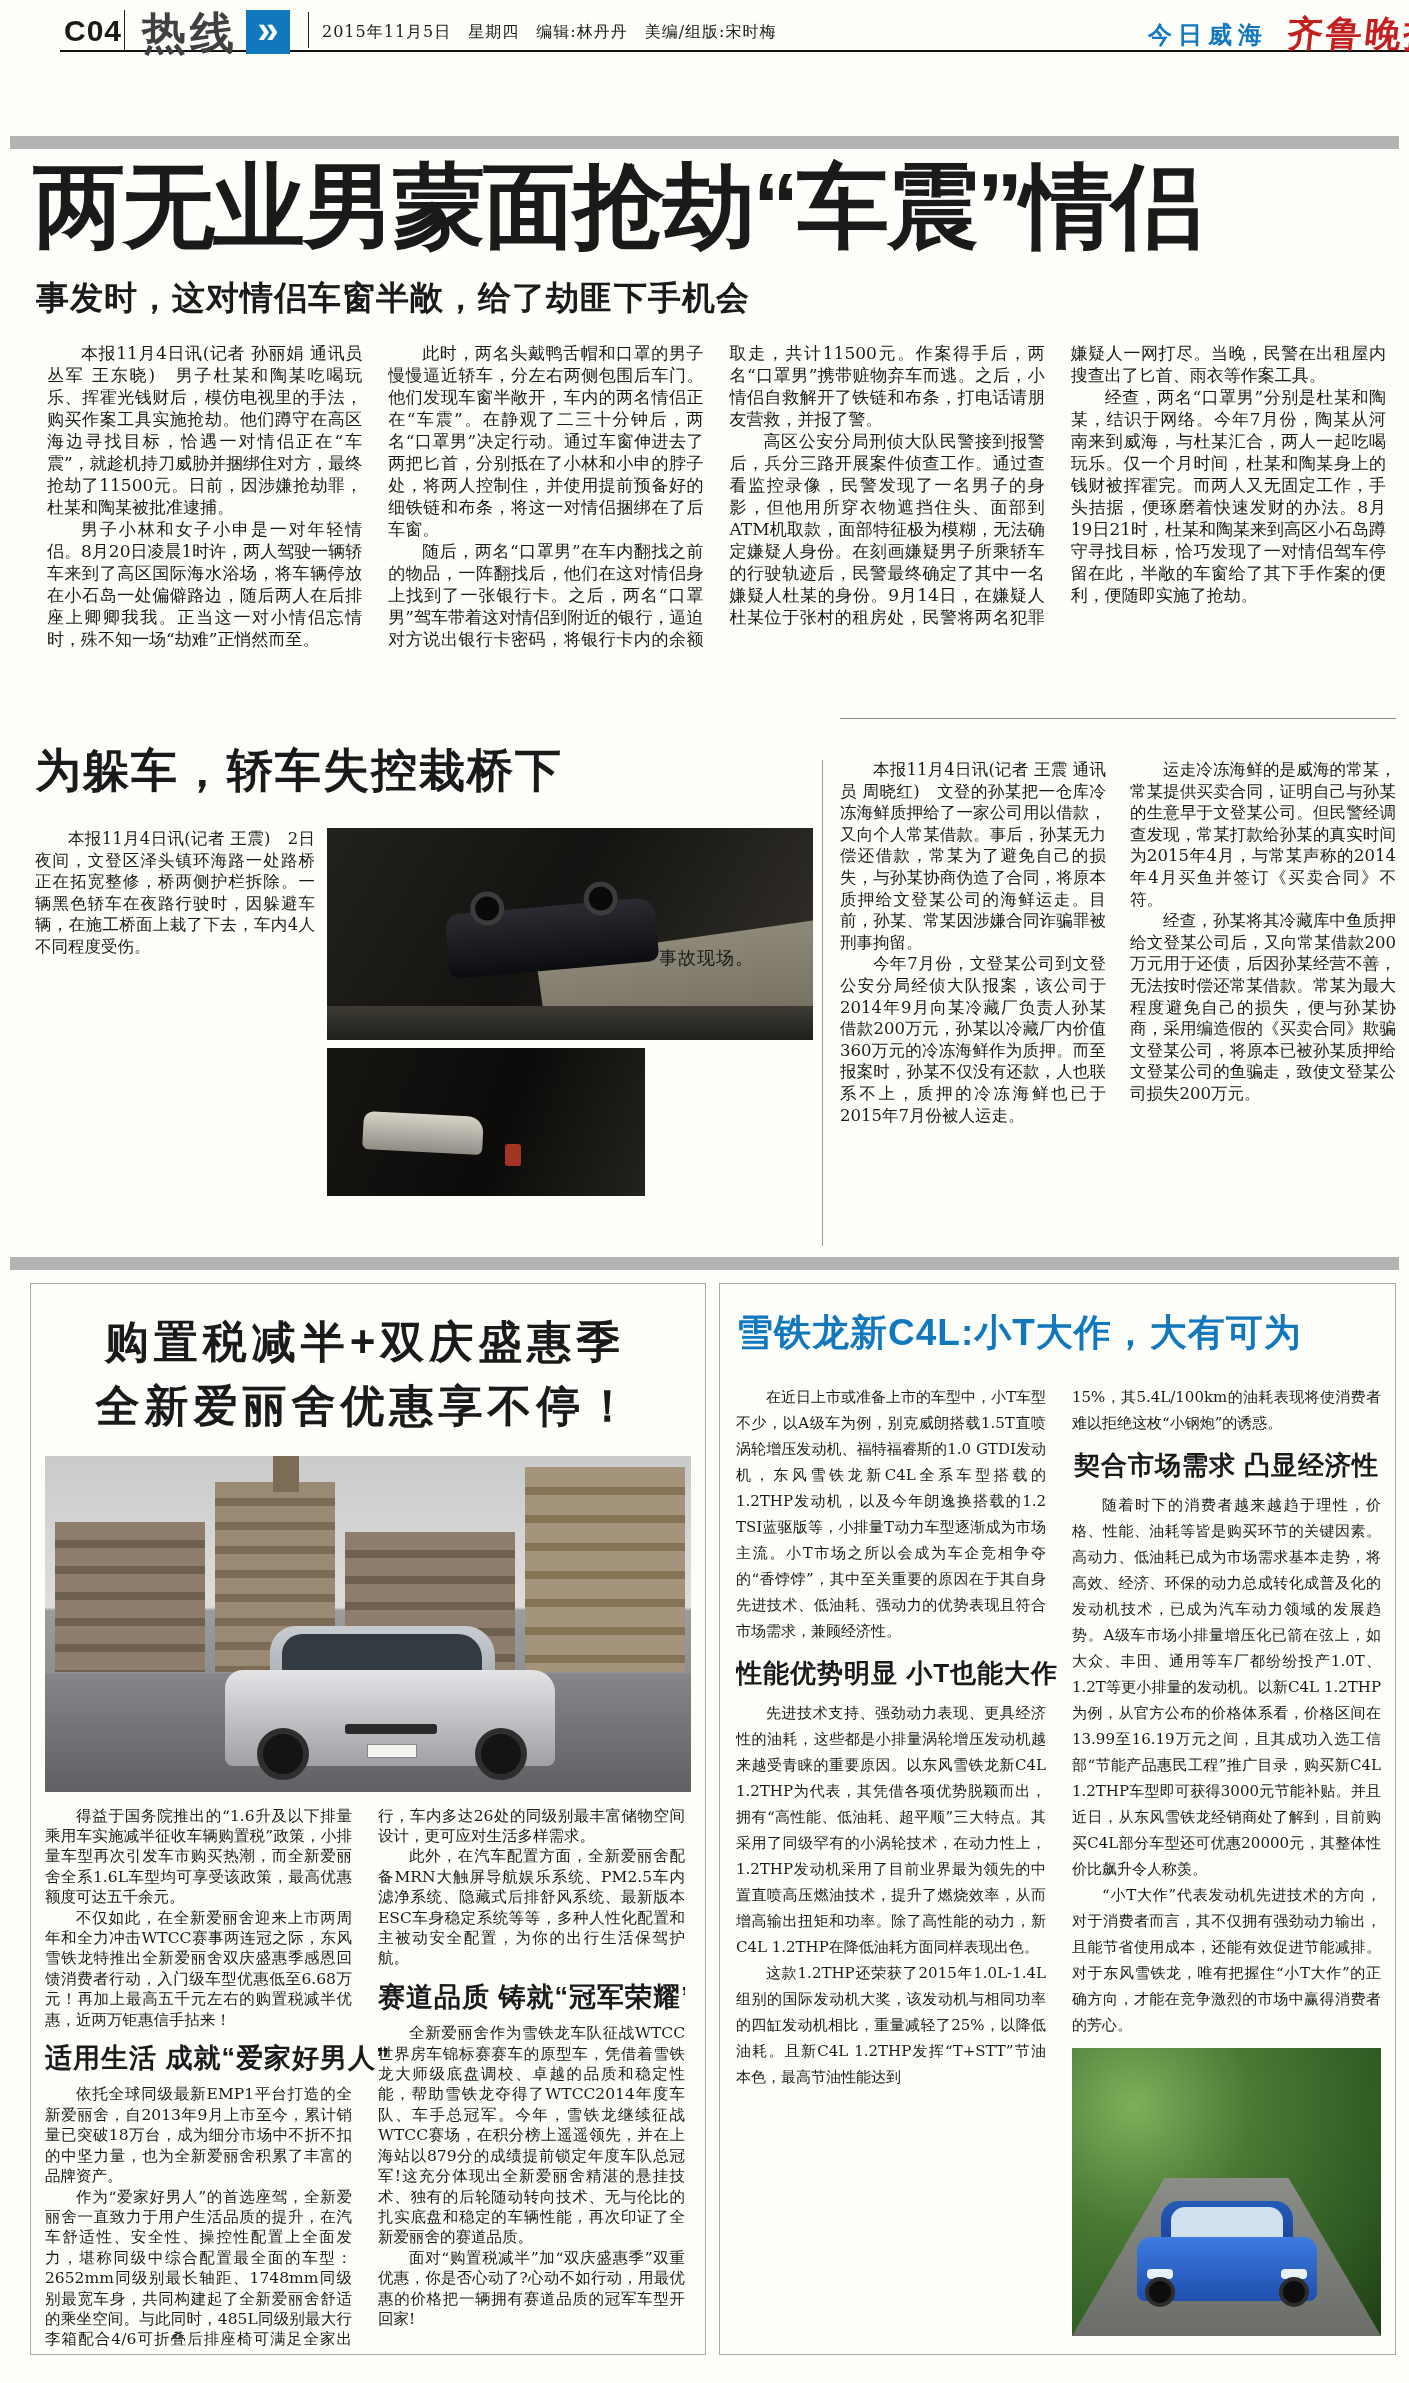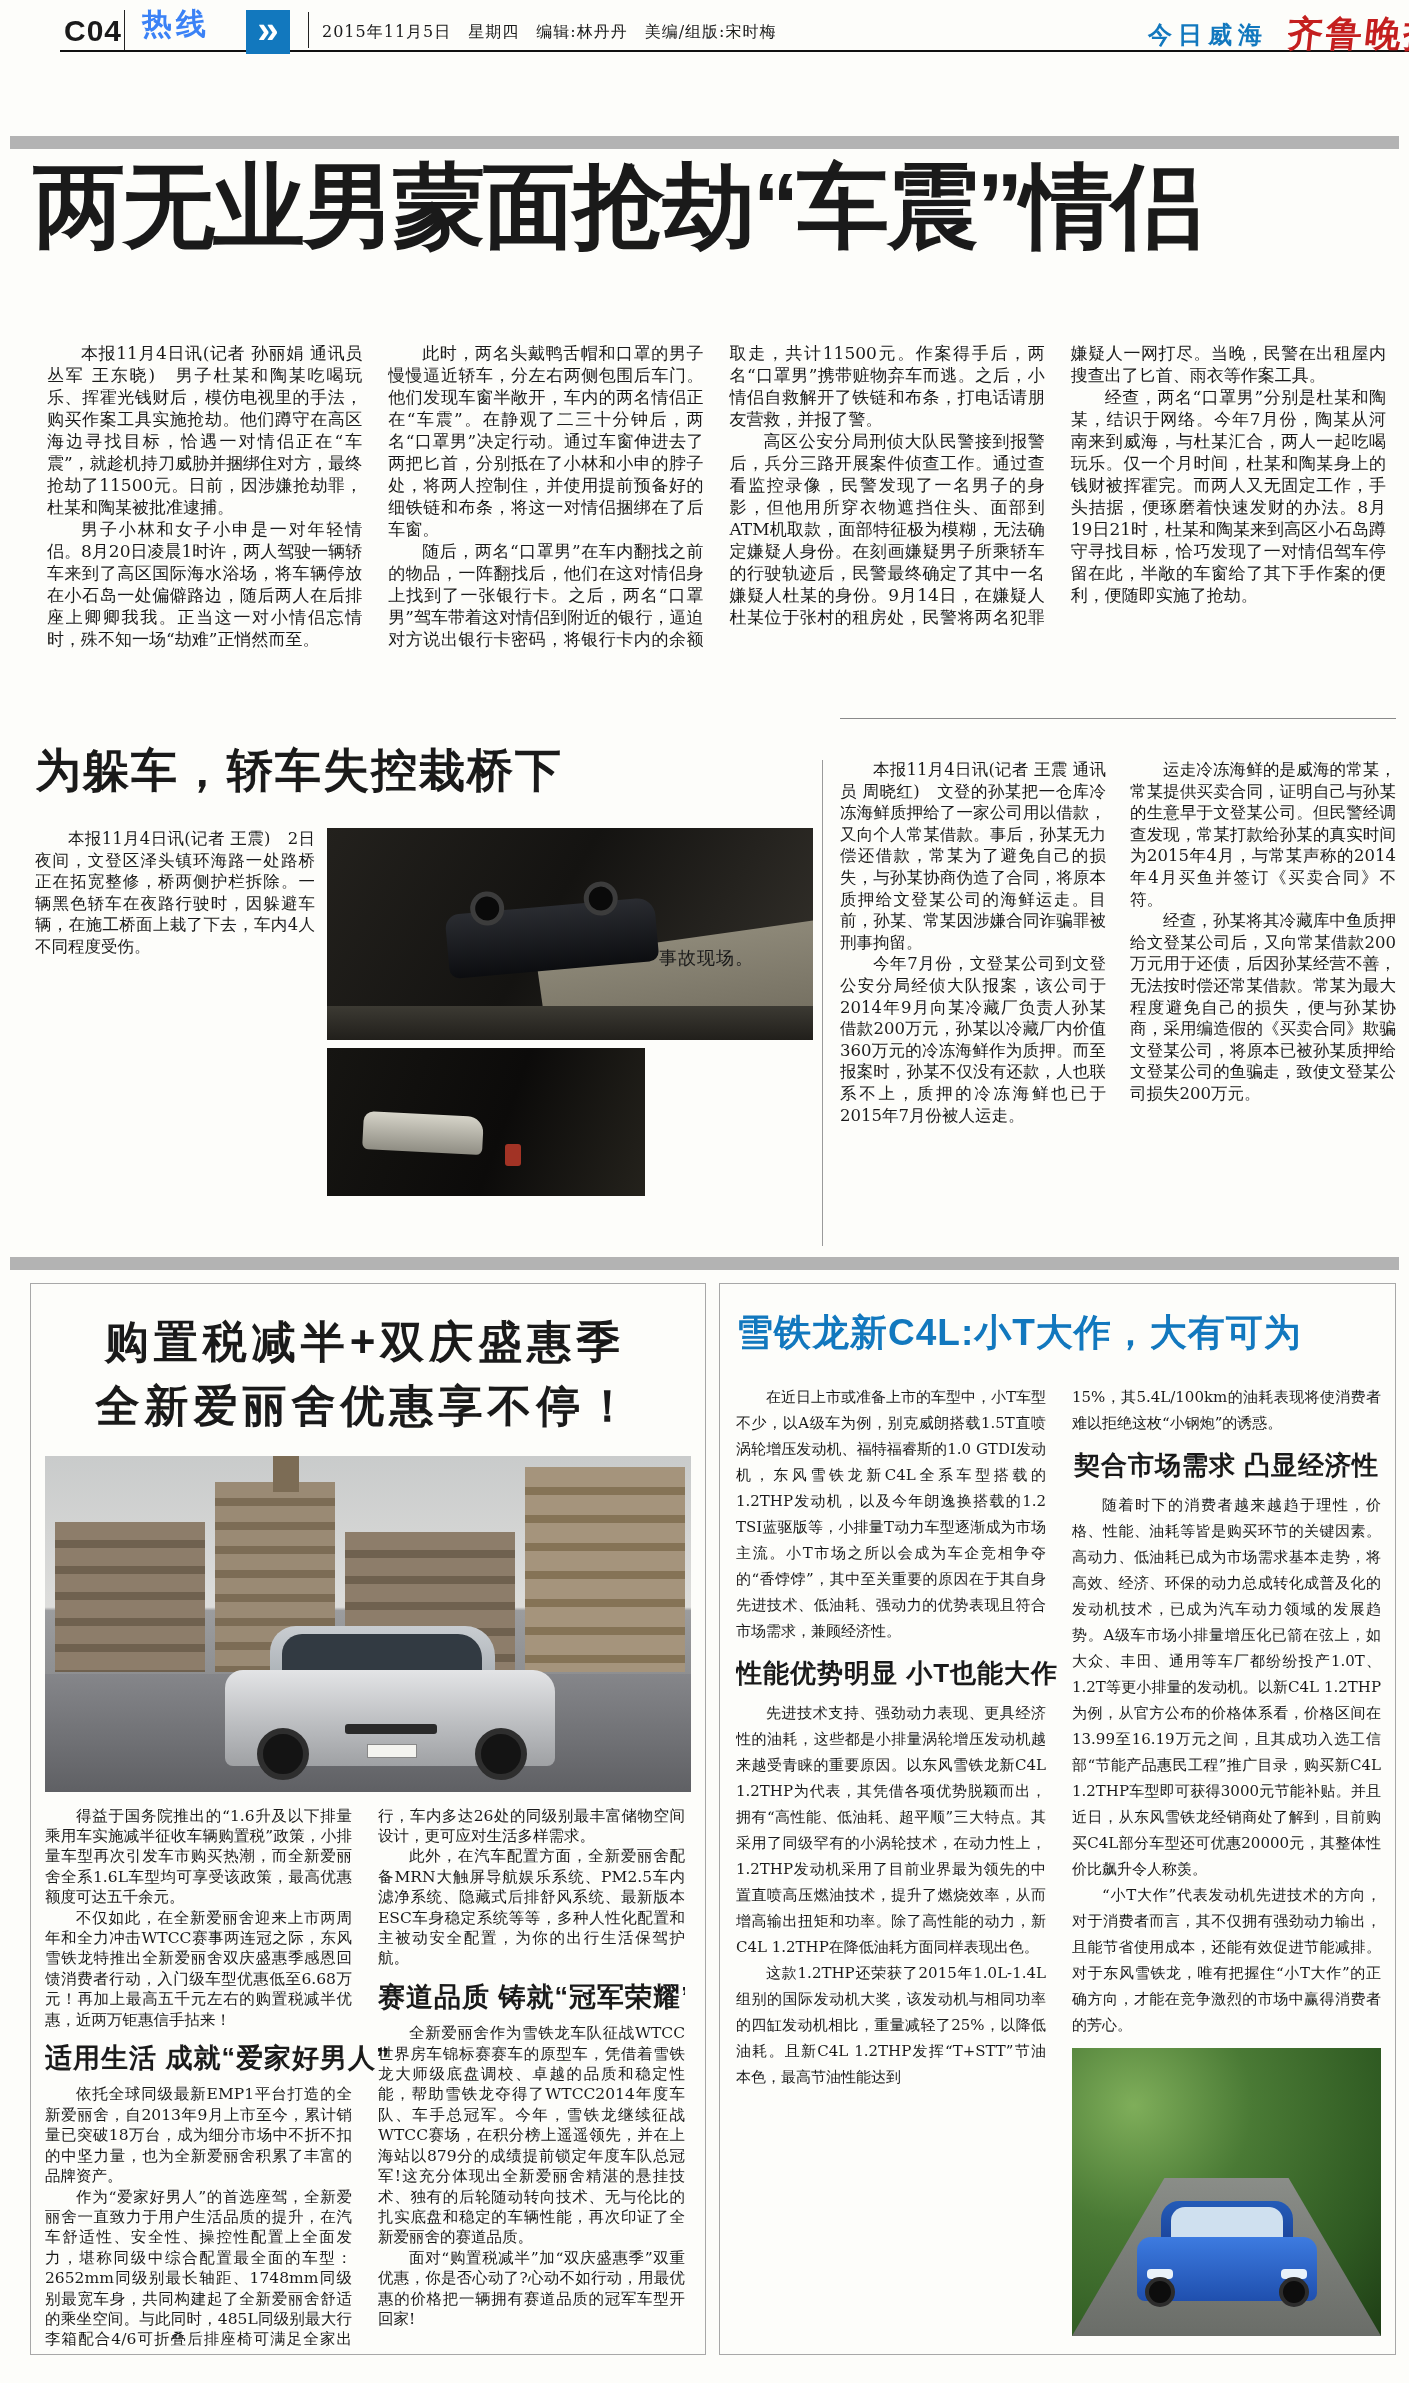--- a/index.html
+++ b/index.html
@@ -9,21 +9,21 @@
     background:#fdfdfa; overflow:hidden; color:#1a1a1a;
     font-family:"DejaVu Serif","Liberation Serif",serif;
   }
   
   .masthead { position:absolute; left:12px; top:8px; width:1385px; height:44px;
     border-bottom:2px solid #111;margin-left:48px; }
   .pageno { position:absolute; left:4px; top:6px; font-family:"Liberation Sans",sans-serif;
     font-size:30px; font-weight:bold; letter-spacing:1px; }
   .mast-div1 { position:absolute; left:64px; top:2px; width:1px; height:40px; background:#222; }
   .section-name { position:absolute; left:82px; top:-4px; font-family:"Liberation Sans",sans-serif;
-    font-size:30px; font-weight:900; color:#3b82f6; letter-spacing:4px; }
+    font-size:44px; font-weight:900; color:#404040; letter-spacing:4px; }
   .chev-box { position:absolute; left:186px; top:2px; width:44px; height:44px; background:#1278be;
     color:#fff; font-family:"Liberation Sans",sans-serif; font-size:38px; font-weight:bold;
     text-align:center; line-height:40px; }
   .mast-div2 { position:absolute; left:248px; top:4px; width:1px; height:36px; background:#222; }
   .dateline { position:absolute; left:262px; top:14px; font-size:16px; letter-spacing:1px; }
   .brand { position:absolute; right:2px; top:2px; white-space:nowrap; }
   .brand-blue { display:inline-block; color:#1278be; font-weight:bold; font-size:24px;
     letter-spacing:6px; vertical-align:middle; margin-right:14px; }
   .brand-red { display:inline-block; color:#c41f1f; font-weight:900; font-size:36px;
     letter-spacing:3px; vertical-align:middle; transform:skewX(-6deg); }
@@ -149,20 +149,21 @@
     <div class="dateline">2015年11月5日　星期四　编辑:林丹丹　美编/组版:宋时梅</div>
     <div class="brand">
       <span class="brand-blue">今日威海</span>
       <span class="brand-red">齐鲁晚报</span>
     </div>
   </div>
 
   <div class="graybar bar1"></div>
 
   <h1 class="lead-headline">两无业男蒙面抢劫“车震”情侣</h1>
+  <div class="lead-subhead">事发时，这对情侣车窗半敞，给了劫匪下手机会</div>
   <div class="lead-body">
     <p>本报11月4日讯(记者 孙丽娟 通讯员 丛军 王东晓)　男子杜某和陶某吃喝玩乐、挥霍光钱财后，模仿电视里的手法，购买作案工具实施抢劫。他们蹲守在高区海边寻找目标，恰遇一对情侣正在“车震”，就趁机持刀威胁并捆绑住对方，最终抢劫了11500元。日前，因涉嫌抢劫罪，杜某和陶某被批准逮捕。</p>
     <p>男子小林和女子小申是一对年轻情侣。8月20日凌晨1时许，两人驾驶一辆轿车来到了高区国际海水浴场，将车辆停放在小石岛一处偏僻路边，随后两人在后排座上卿卿我我。正当这一对小情侣忘情时，殊不知一场“劫难”正悄然而至。</p>
     <p>此时，两名头戴鸭舌帽和口罩的男子慢慢逼近轿车，分左右两侧包围后车门。他们发现车窗半敞开，车内的两名情侣正在“车震”。在静观了二三十分钟后，两名“口罩男”决定行动。通过车窗伸进去了两把匕首，分别抵在了小林和小申的脖子处，将两人控制住，并使用提前预备好的细铁链和布条，将这一对情侣捆绑在了后车窗。</p>
     <p>随后，两名“口罩男”在车内翻找之前的物品，一阵翻找后，他们在这对情侣身上找到了一张银行卡。之后，两名“口罩男”驾车带着这对情侣到附近的银行，逼迫对方说出银行卡密码，将银行卡内的余额取走，共计11500元。作案得手后，两名“口罩男”携带赃物弃车而逃。之后，小情侣自救解开了铁链和布条，打电话请朋友营救，并报了警。</p>
     <p>高区公安分局刑侦大队民警接到报警后，兵分三路开展案件侦查工作。通过查看监控录像，民警发现了一名男子的身影，但他用所穿衣物遮挡住头、面部到ATM机取款，面部特征极为模糊，无法确定嫌疑人身份。在刻画嫌疑男子所乘轿车的行驶轨迹后，民警最终确定了其中一名嫌疑人杜某的身份。9月14日，在嫌疑人杜某位于张村的租房处，民警将两名犯罪嫌疑人一网打尽。当晚，民警在出租屋内搜查出了匕首、雨衣等作案工具。</p>
     <p>经查，两名“口罩男”分别是杜某和陶某，结识于网络。今年7月份，陶某从河南来到威海，与杜某汇合，两人一起吃喝玩乐。仅一个月时间，杜某和陶某身上的钱财被挥霍完。而两人又无固定工作，手头拮据，便琢磨着快速发财的办法。8月19日21时，杜某和陶某来到高区小石岛蹲守寻找目标，恰巧发现了一对情侣驾车停留在此，半敞的车窗给了其下手作案的便利，便随即实施了抢劫。</p>
   </div>
 
   <div class="mid-left">

